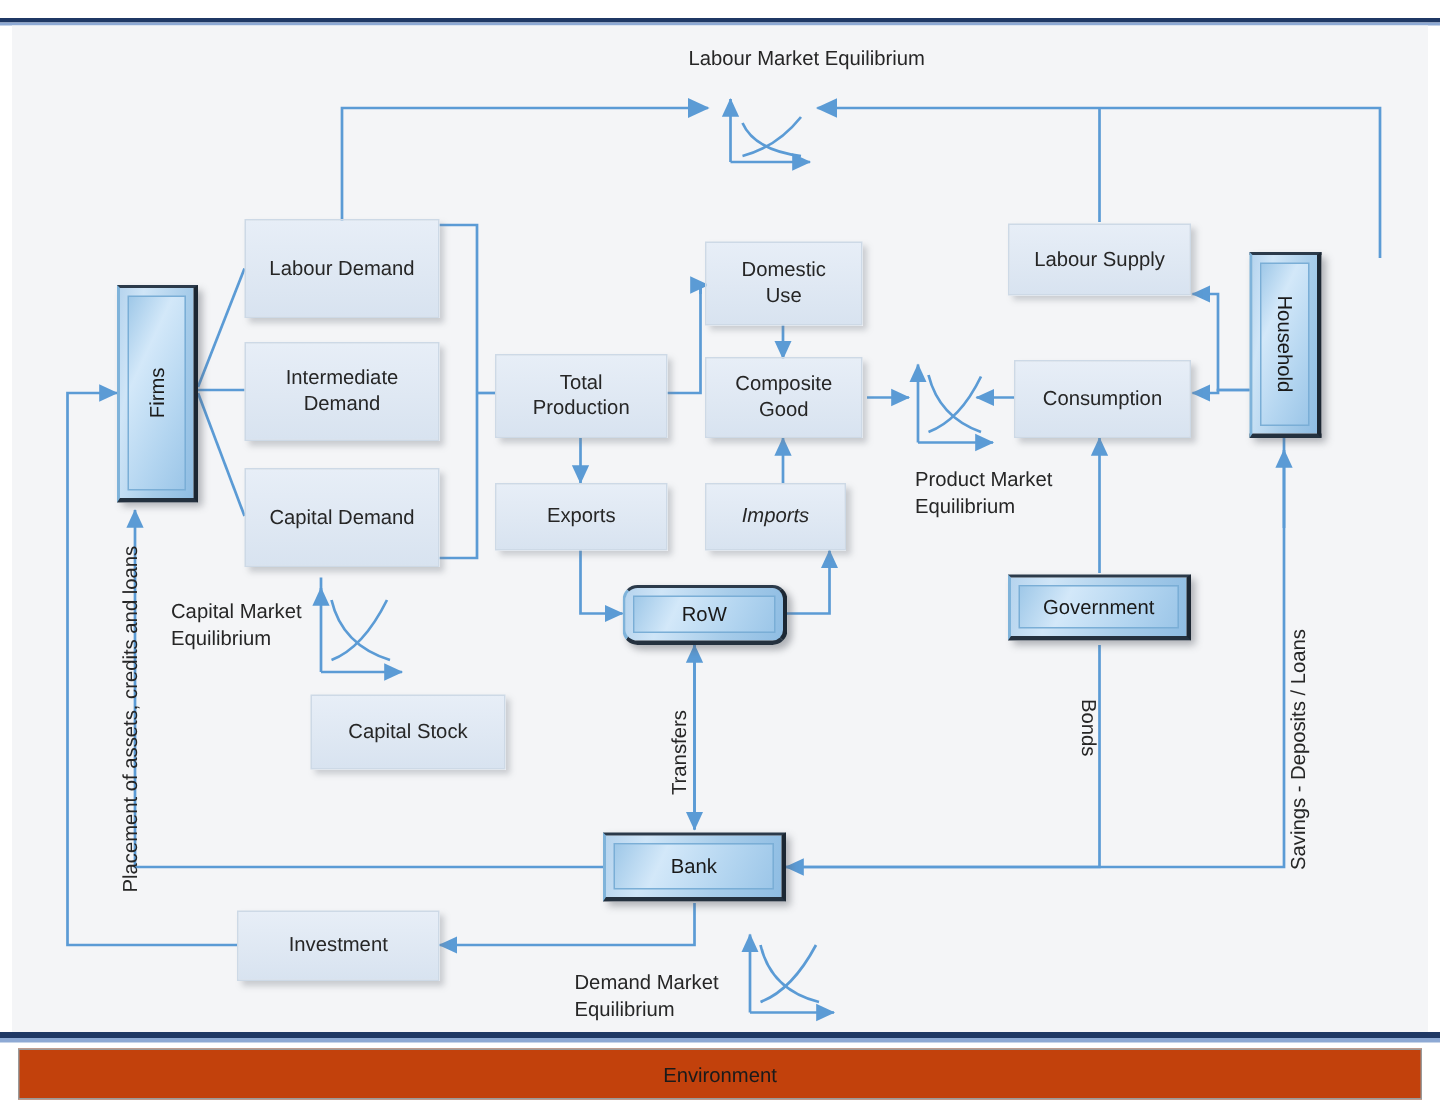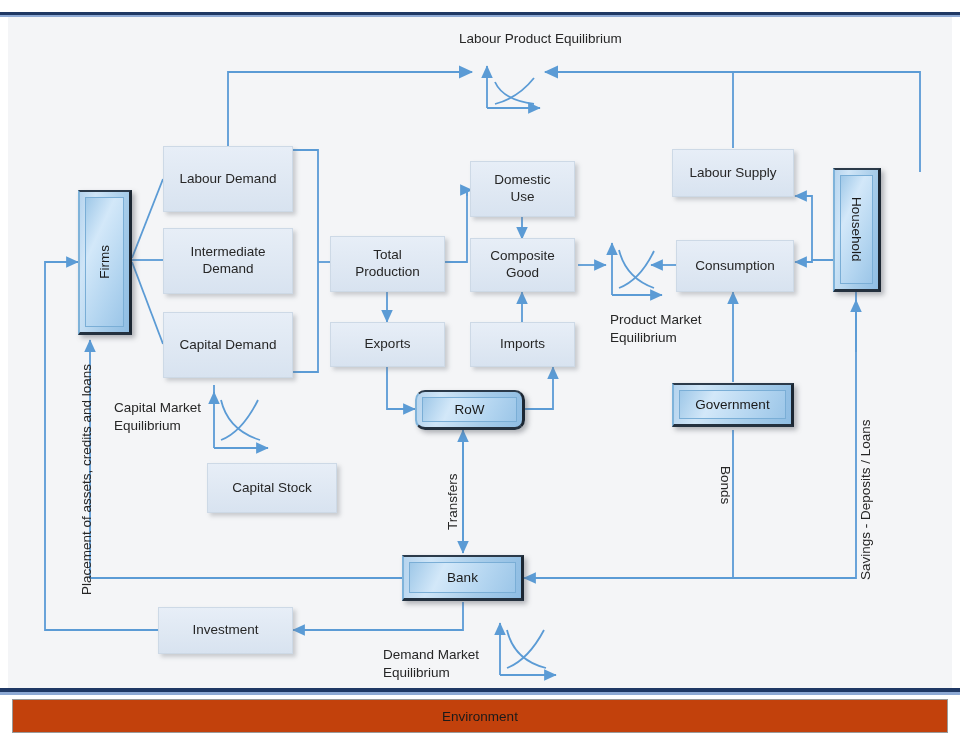--- a/index.html
+++ b/index.html
@@ -275,37 +275,37 @@
 
   <div class="fbox" style="left:470px; top:238px; width:105px; height:54px;">
     <span style="white-space:pre-line">Composite
 Good</span>
   </div>
 
   <div class="fbox" style="left:330px; top:322px; width:115px; height:45px;">
     <span>Exports</span>
   </div>
 
-  <div class="fbox" style="left:470px; top:322px; width:105px; height:45px;">
+  <div class="fbox" style="left:470px; top:322px; width:94px; height:45px;font-style:italic;">
     <span>Imports</span>
   </div>
 
   <div class="fbox" style="left:672px; top:149px; width:122px; height:48px;">
     <span>Labour Supply</span>
   </div>
 
   <div class="fbox" style="left:676px; top:240px; width:118px; height:52px;">
     <span>Consumption</span>
   </div>
 
   <div class="fbox" style="left:158px; top:607px; width:135px; height:47px;">
     <span>Investment</span>
   </div>
 
-  <div class="tlabel" style="left:459px; top:30px;">Labour Product Equilibrium</div>
+  <div class="tlabel" style="left:459px; top:30px;">Labour Market Equilibrium</div>
 
   <div class="tlabel" style="left:610px; top:311px;">Product  Market
 Equilibrium</div>
 
   <div class="tlabel" style="left:114px; top:399px;">Capital Market
 Equilibrium</div>
 
   <div class="tlabel" style="left:383px; top:646px;">Demand Market
 Equilibrium</div>
 

